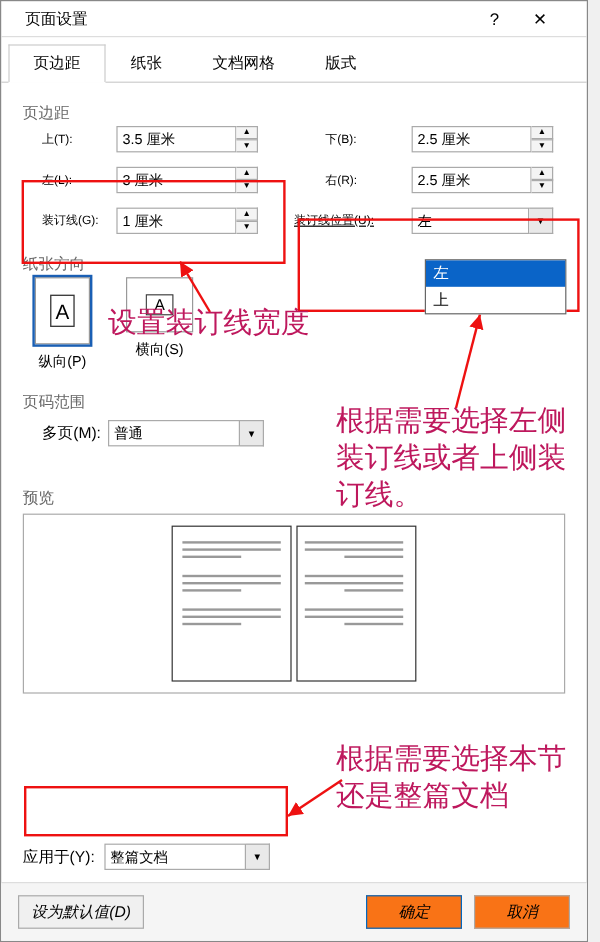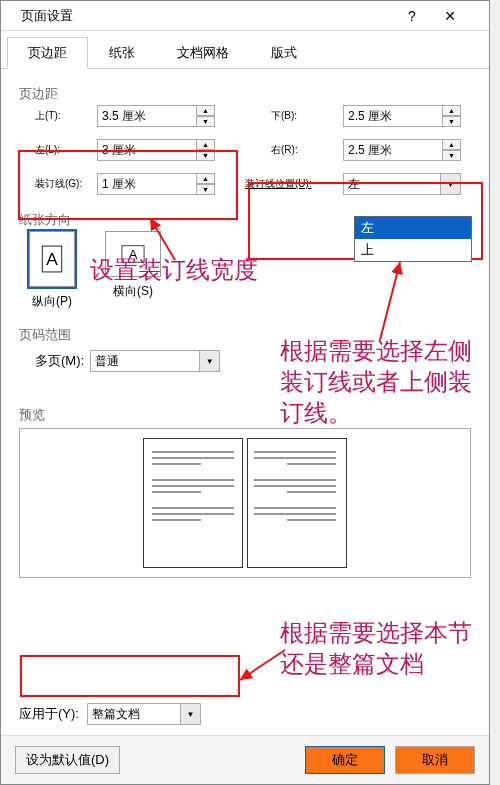--- a/index.html
+++ b/index.html
@@ -26,21 +26,21 @@
   .orient-item { display: flex; flex-direction: column; align-items: center; gap: 6px; font-size: 12px; }
   .orient-box { width: 46px; height: 56px; border: 1px solid #999; display: flex; align-items: center; justify-content: center; }
   .orient-box.selected { outline: 2px solid #1a5fb4; }
   .orient-box svg { width: 24px; height: 28px; }
   .preview-box { border: 1px solid #aaa; height: 150px; margin: 4px 0; display: flex; align-items: center; justify-content: center; gap: 4px; background: #fff; }
   .page { width: 100px; height: 130px; border: 1px solid #333; background: #fff; display: flex; flex-direction: column; padding: 12px 8px; gap: 4px; }
   .page.mirrored { padding: 12px 10px 12px 6px; }
   .line { height: 2px; background: #999; }
   .line.short { width: 60%; }
   .gap { height: 6px; }
-  .footer { display: flex; align-items: center; padding: 10px 14px; gap: 10px; border-top: 1px solid #ddd; background: #f5f5f5; }
+  .footer { display: flex; align-items: center; padding: 10px 14px; gap: 10px; border-top: 1px solid #ddd; background: #f5f5f5; font-style: italic; }
   .footer .spacer { flex: 1; }
   .button { min-width: 80px; height: 28px; border: 1px solid #aaa; background: #f97316; font-size: 13px; display: flex; align-items: center; justify-content: center; }
   .button.primary { border: 1px solid #0067c0; }
   .link-btn { font-size: 13px; text-decoration: none; border: 1px solid #aaa; padding: 4px 10px; background: #f0f0f0; }
 
   
   .anno-box { position: absolute; border: 2px solid #e11; pointer-events: none; }
   .anno-text { position: absolute; color: #be185d; font-size: 24px; font-weight: 400; pointer-events: none; line-height: 1.3; }
   .anno-arrow { position: absolute; pointer-events: none; }
 
@@ -197,21 +197,21 @@
             <div class="gap"></div>
           <div class="line"></div>
             <div class="line"></div>
             <div class="line short" style="align-self:flex-end;"></div>
         </div>
       </div>
     </div>
 
     <div class="apply-row">
       <span class="lbl">应用于(Y):</span>
-      <div class="combo" style="width:114px;">
+      <div class="combo" style="width:138px;">
         <input value="整篇文档" style="">
         <div class="drop">▼</div>
       </div>
     </div>
 
   </div>
 
   <div class="footer">
     <div class="link-btn">设为默认值(D)</div>
     <div class="spacer"></div>

